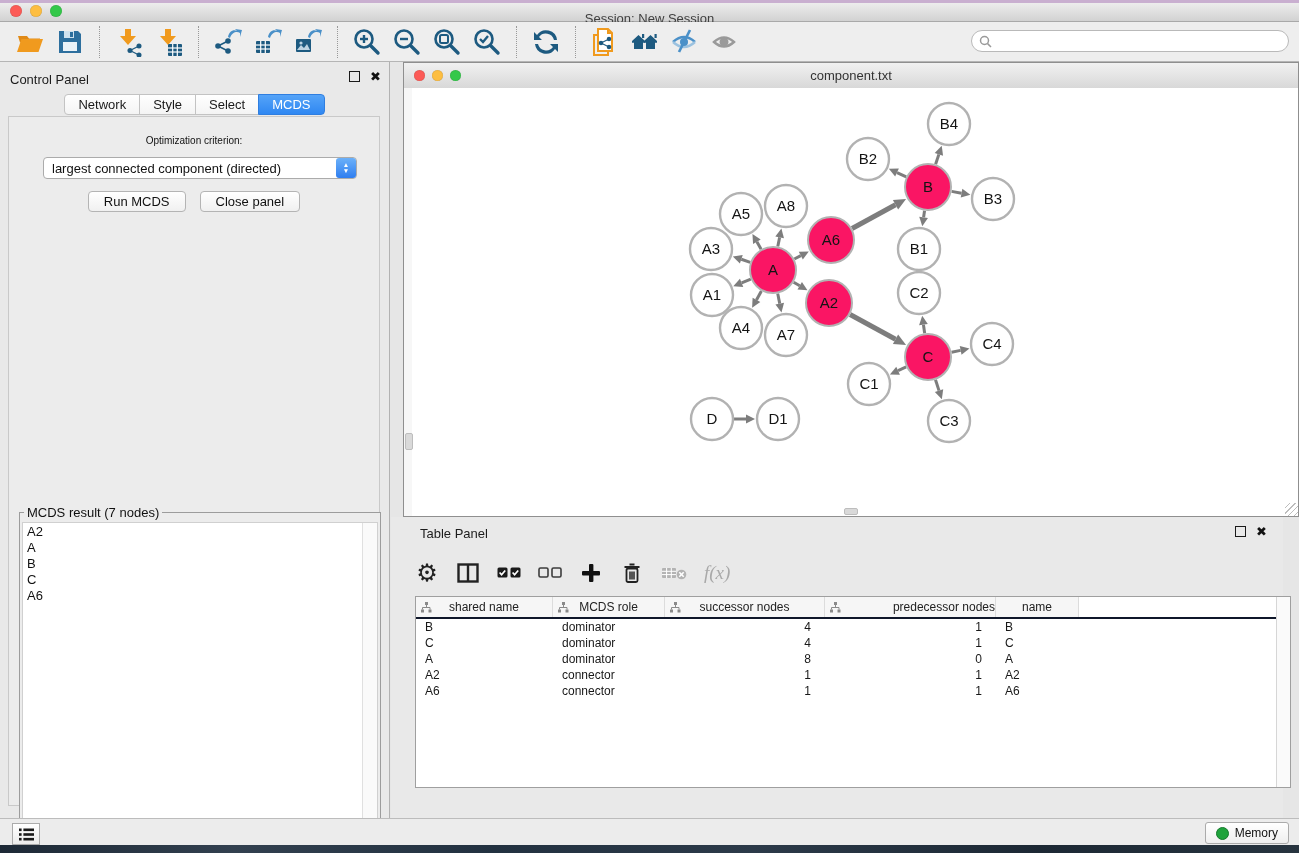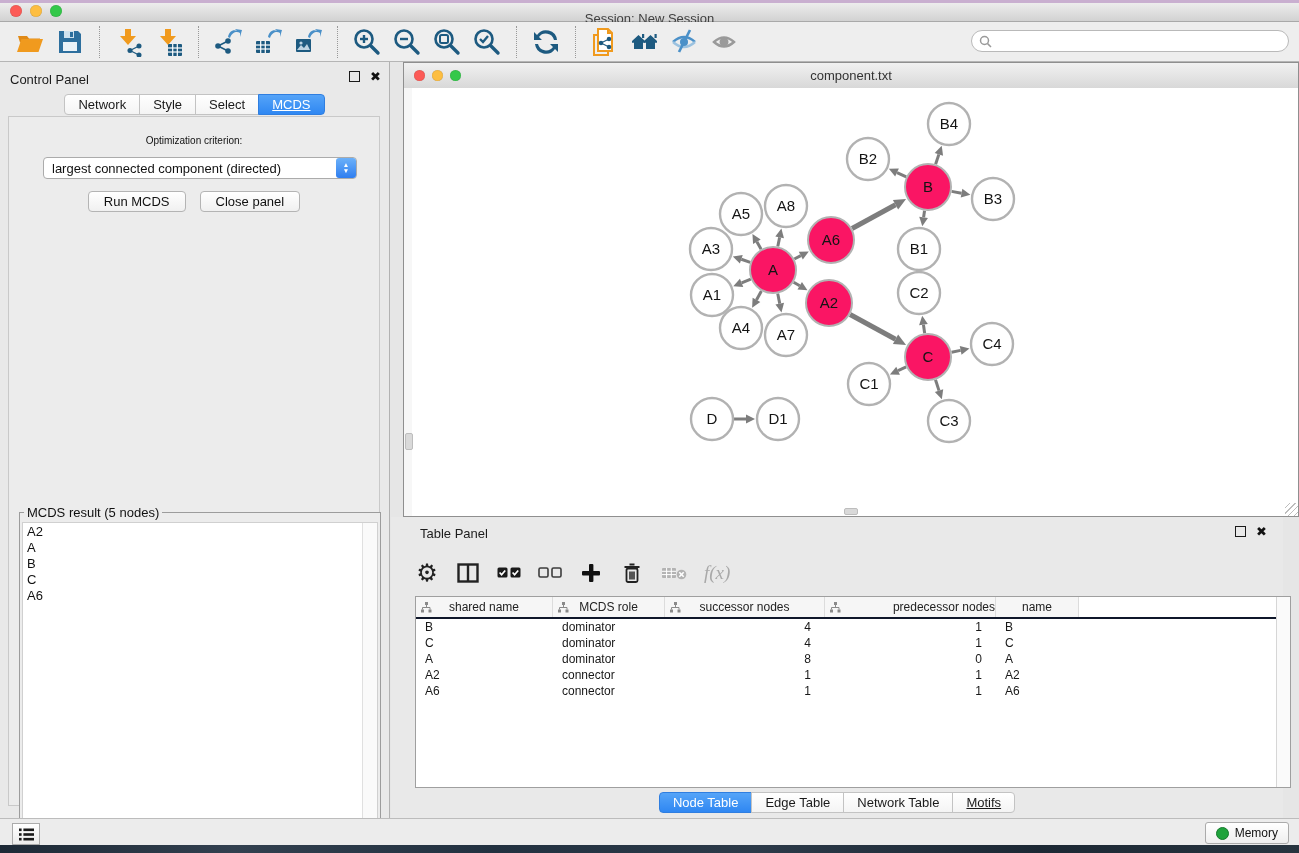--- a/index.html
+++ b/index.html
@@ -35,21 +35,21 @@
     border-right:1px solid #b2b2b2;box-sizing:border-box;}
   #cp-title{position:absolute;left:10px;top:10px;font-size:13px;color:#1c1c1c;}
   .win-ctls{position:absolute;display:flex;gap:10px;align-items:center;}
   #control-panel .win-ctls{right:8px;top:9px;}
   .float-box{width:9px;height:9px;border:1.5px solid #1a1a1a;display:inline-block;}
   .close-x{font-size:13px;font-weight:bold;color:#111;line-height:10px;}
   #control-tabs{position:absolute;left:0;right:0;top:32px;display:flex;justify-content:center;}
   .seg{border:1px solid #c3c3c3;background:linear-gradient(#ffffff,#f4f4f4);
     padding:2px 13px;font-size:13px;color:#1a1a1a;margin-left:-1px;white-space:nowrap;}
   .seg:first-child{border-radius:4px 0 0 4px;margin-left:0;}
-  .seg:last-child{border-radius:0 4px 4px 0;text-decoration:underline;}
+  .seg:last-child{border-radius:0 4px 4px 0;}
   .seg.active{background:linear-gradient(#55a4f8,#2f87f2);border-color:#2f7ee0;color:#fff;}
   #cp-inner{position:absolute;left:8px;top:54px;width:372px;height:690px;
     background:#ececec;border:1px solid #c9c9c9;box-sizing:border-box;}
   #opt-label{position:absolute;left:0;right:0;top:18px;text-align:center;font-size:10px;color:#111;}
   #criterion-select{position:absolute;left:34px;top:40px;width:314px;height:22px;background:#fff;
     border:1px solid #ababab;border-radius:4px;box-sizing:border-box;display:flex;align-items:center;}
   #criterion-select .val{flex:1;font-size:13px;padding-left:8px;color:#111;white-space:nowrap;}
   #criterion-select .stepper{width:20px;height:20px;border-radius:3px;margin-right:0px;
     background:linear-gradient(#6cb1f9,#2f7ef0);color:#fff;display:flex;flex-direction:column;
     align-items:center;justify-content:center;font-size:6.5px;line-height:6px;}
@@ -293,21 +293,21 @@
       <span class="stepper">
           <span>▲</span>
           <span>▼</span>
         </span>
     </div>
     <div id="cp-buttons">
       <button class="mbtn">Run MCDS</button>
       <button class="mbtn">Close panel</button>
     </div>
     <fieldset id="result-fieldset">
-      <legend>MCDS result (5 nodes)</legend>
+      <legend>MCDS result (7 nodes)</legend>
       <div id="result-box">
         <ul id="result-list">
             <li>A2</li>
             <li>A</li>
             <li>B</li>
             <li>C</li>
             <li>A6</li>
           </ul>
         <div id="result-scroll"></div>
       </div>
@@ -550,26 +550,20 @@
         <div class="tr">
           <div class="td left" style="width: 137px;">A6</div>
           <div class="td left" style="width: 112px;">connector</div>
           <div class="td right" style="width: 160px;">1</div>
           <div class="td right" style="width: 171px;">1</div>
           <div class="td left" style="width: 83px;">A6</div>
         </div>
       </div>
     <div id="table-scroll"></div>
   </div>
-  <div id="table-tabs">
-      <div class="seg active">Node Table</div>
-      <div class="seg">Edge Table</div>
-      <div class="seg">Network Table</div>
-      <div class="seg">Motifs</div>
-    </div>
 </div>
 
 <div id="status-bar" class="abs">
   <div id="list-btn">
     <svg width="15" height="13" viewBox="0 0 15 13">
       <rect x="0" y="0.5" width="2.6" height="2.6" fill="#1a1a1a"></rect>
         <rect x="4.4" y="0.5" width="10.6" height="2.6" fill="#1a1a1a"></rect>
       <rect x="0" y="5.2" width="2.6" height="2.6" fill="#1a1a1a"></rect>
         <rect x="4.4" y="5.2" width="10.6" height="2.6" fill="#1a1a1a"></rect>
       <rect x="0" y="9.9" width="2.6" height="2.6" fill="#1a1a1a"></rect>

